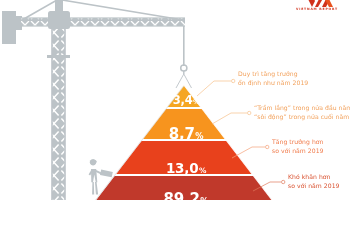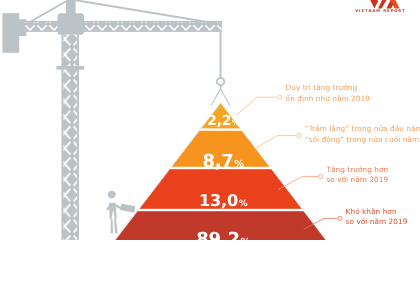--- a/index.html
+++ b/index.html
@@ -62,21 +62,21 @@
     letter-spacing: -0.2px;
   }
   .band-value .pct {
     font-size: 0.55em;
     font-weight: bold;
     vertical-align: baseline;
     margin-left: 0.5px;
   }
   #v0 { left: 186px; top: 95px;  font-size: 11.5px; }
   #v1 { left: 186px; top: 127px; font-size: 15px; }
-  #v2 { left: 186px; top: 162px; font-size: 13.5px; }
+  #v2 { left: 186px; top: 162px; font-size: 13.5px; text-decoration: underline; }
   #v3 { left: 186px; top: 192px; font-size: 15px; }
 
   
   .callout {
     position: absolute;
     font-size: 6.1px;
     line-height: 1.52;
     white-space: nowrap;
     letter-spacing: 0.05px;
   }
@@ -200,21 +200,21 @@
         <circle cx="267.2" cy="147" r="1.7" fill="#ffffff"></circle>
       </g>
       <g stroke="#e07a5c">
         <path d="M253,191 L270,182 L281,182"></path>
         <circle cx="283.2" cy="182" r="1.7" fill="#ffffff"></circle>
       </g>
     </g>
   </svg>
 
   <div class="band-value" id="v0">
-    <span>2,2</span><span class="pct">%</span>
+    <span>3,4</span><span class="pct">%</span>
   </div>
   <div class="band-value" id="v1">
     <span>8,7</span><span class="pct">%</span>
   </div>
   <div class="band-value" id="v2">
     <span>13,0</span><span class="pct">%</span>
   </div>
   <div class="band-value" id="v3">
     <span>89,2</span><span class="pct">%</span>
   </div>

